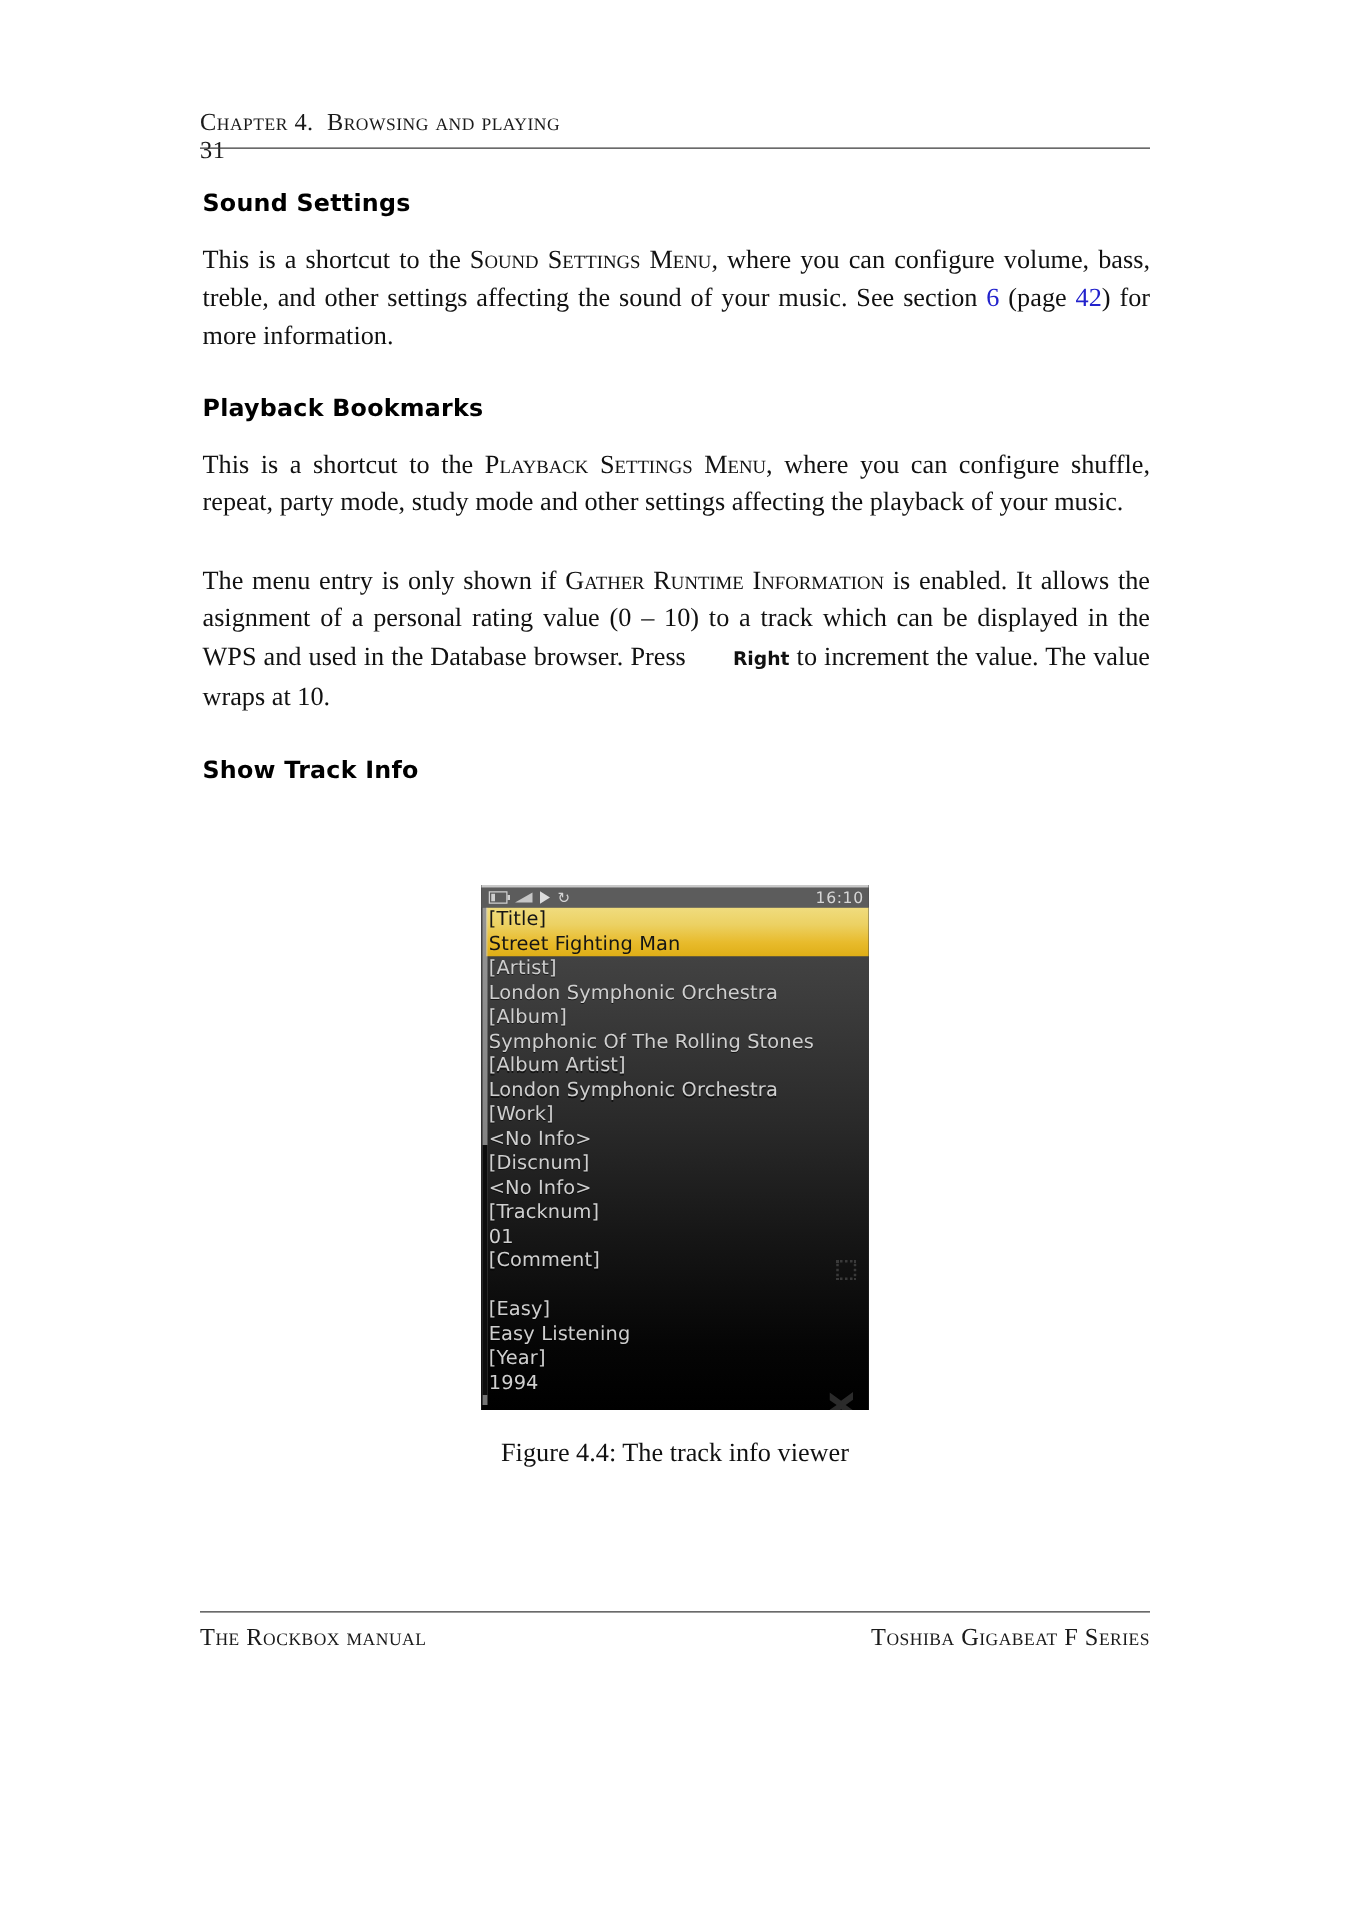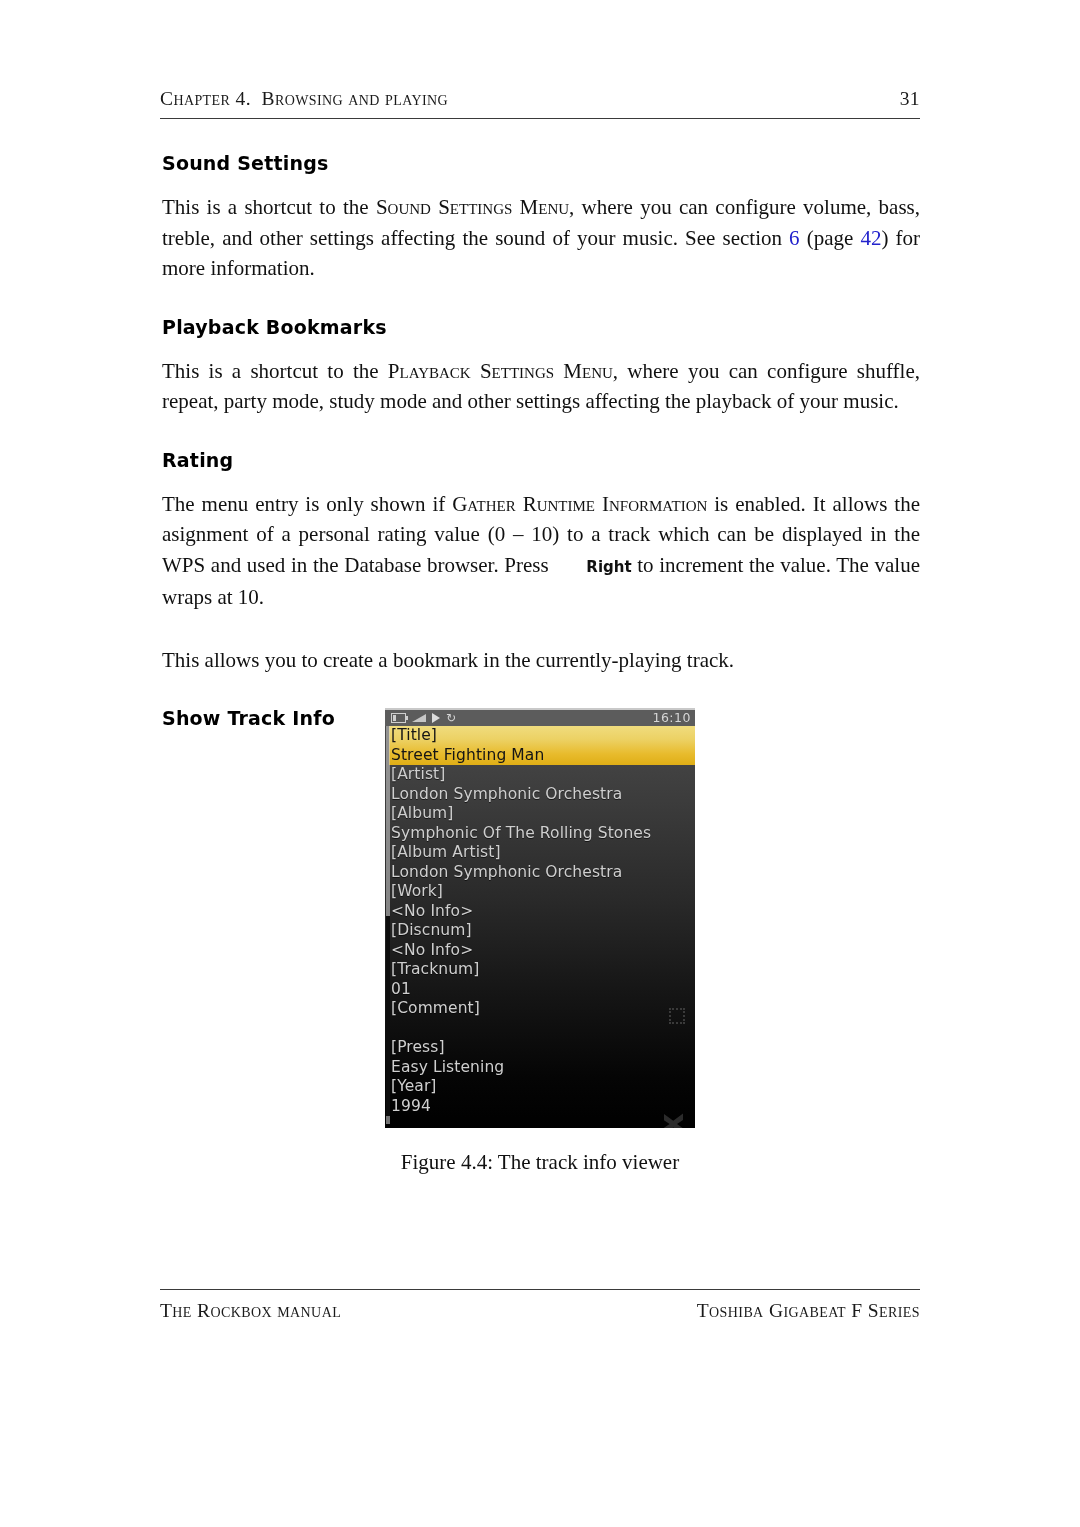--- a/index.html
+++ b/index.html
@@ -32,20 +32,21 @@
     height: 34px;
   }
   .header-inner {
     display: flex;
     align-items: baseline;
     justify-content: space-between;
     font-family: "Liberation Serif", serif;
     font-size: 19.5px;
     letter-spacing: 0.4px;
     color: #1a1a1a;
+    flex-direction: column;
   }
   .smallcaps { font-variant: small-caps; }
   .hdr-left  { white-space: pre; }
   .hdr-page  { font-size: 19.5px; }
   .rule {
     position: absolute;
     left: 160px;
     width: 760px;
     height: 1px;
     background: #3a3a3a;
@@ -295,24 +296,22 @@
   <div class="rule rule-top"></div>
 
   <div class="content">
 
     <h3 class="sec">Sound Settings</h3>
     <p class="para"><span>This is a shortcut to the </span><span class="smallcaps">Sound Settings Menu</span><span>, where you can configure volume, bass, treble, and other settings affecting the sound of your music. See section </span><a class="lnk">6</a><span> (page </span><a class="lnk">42</a><span>) for more information.</span></p>
 
     <h3 class="sec">Playback Bookmarks</h3>
     <p class="para"><span>This is a shortcut to the </span><span class="smallcaps">Playback Settings Menu</span><span>, where you can configure shuffle, repeat, party mode, study mode and other settings affecting the playback of your music.</span></p>
 
-    <h3 class="sec">Rating</h3>
     <p class="para"><span>The menu entry is only shown if </span><span class="smallcaps">Gather Runtime Information</span><span> is enabled. It allows the asignment of a personal rating value (0 – 10) to a track which can be displayed in the WPS and used in the Database browser. Press </span><span class="bold-sans">Right</span><span> to increment the value. The value wraps at 10.</span></p>
 
-    <p class="para">This allows you to create a bookmark in the currently-playing track.</p>
 
     <h3 class="sec">Show Track Info</h3>
   </div>
 
   <div class="figure">
     <div class="shot-wrap">
       <div class="shot">
 
         <div class="shot-top-edge"></div>
 
@@ -344,21 +343,21 @@
             <div class="row">[Album Artist]</div>
             <div class="row">London Symphonic Orchestra</div>
             <div class="row">[Work]</div>
             <div class="row">&lt;No Info&gt;</div>
             <div class="row">[Discnum]</div>
             <div class="row">&lt;No Info&gt;</div>
             <div class="row">[Tracknum]</div>
             <div class="row">01</div>
             <div class="row">[Comment]</div>
             <div class="row"></div>
-            <div class="row">[Press]</div>
+            <div class="row">[Easy]</div>
             <div class="row">Easy Listening</div>
             <div class="row">[Year]</div>
             <div class="row">1994</div>
           </div>
 
       </div>
     </div>
     <div class="figcaption">Figure 4.4: The track info viewer</div>
   </div>
 

